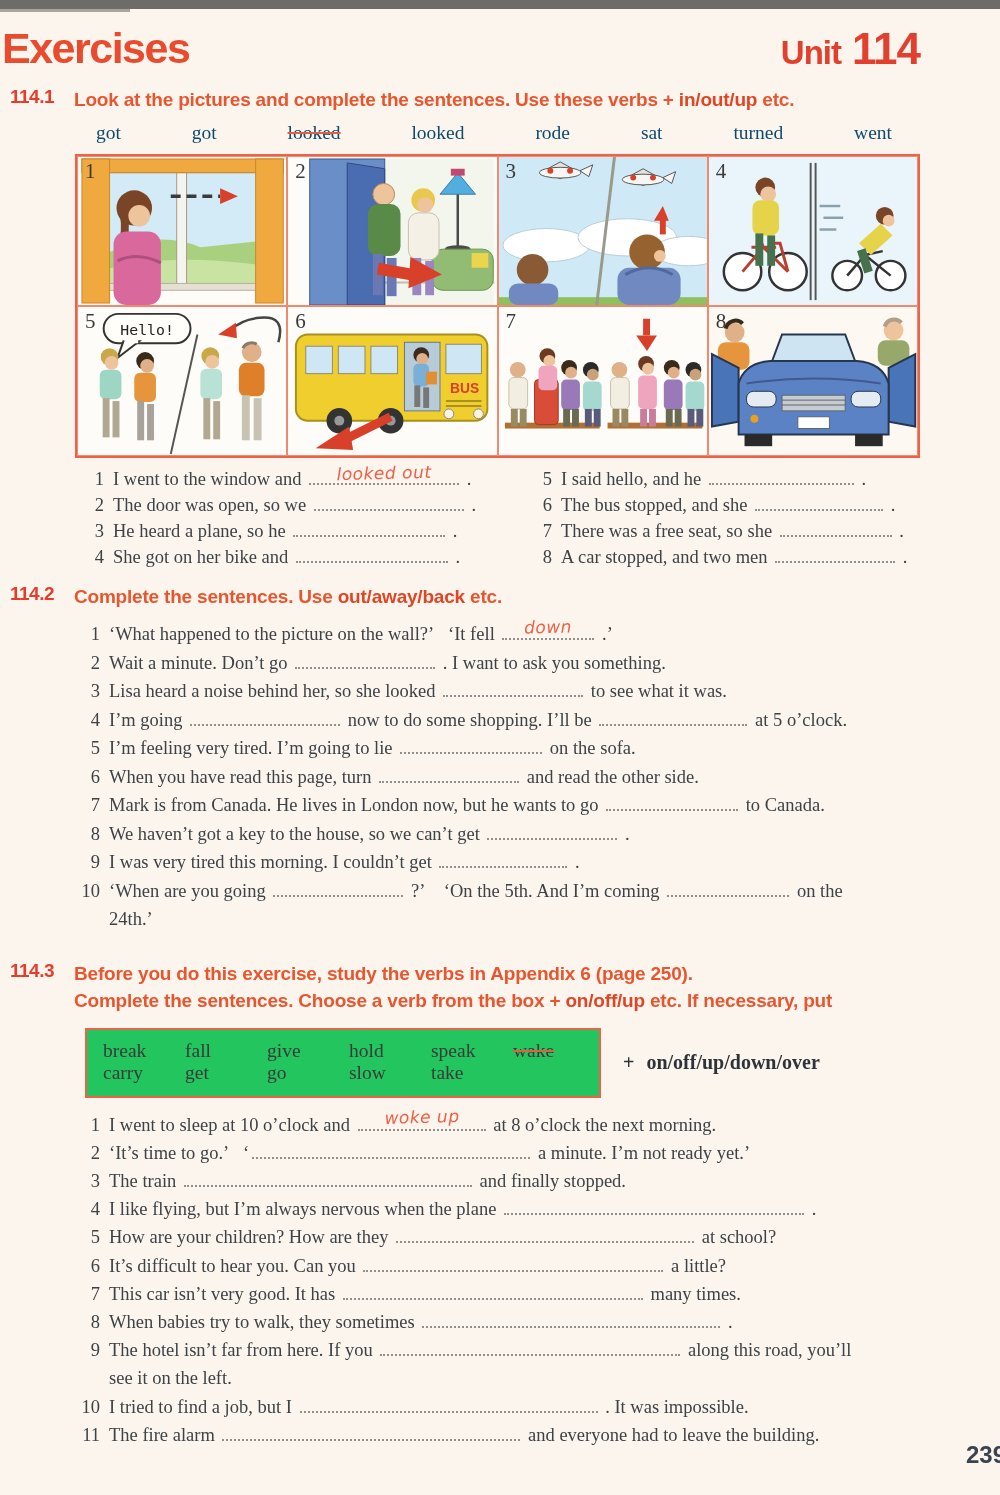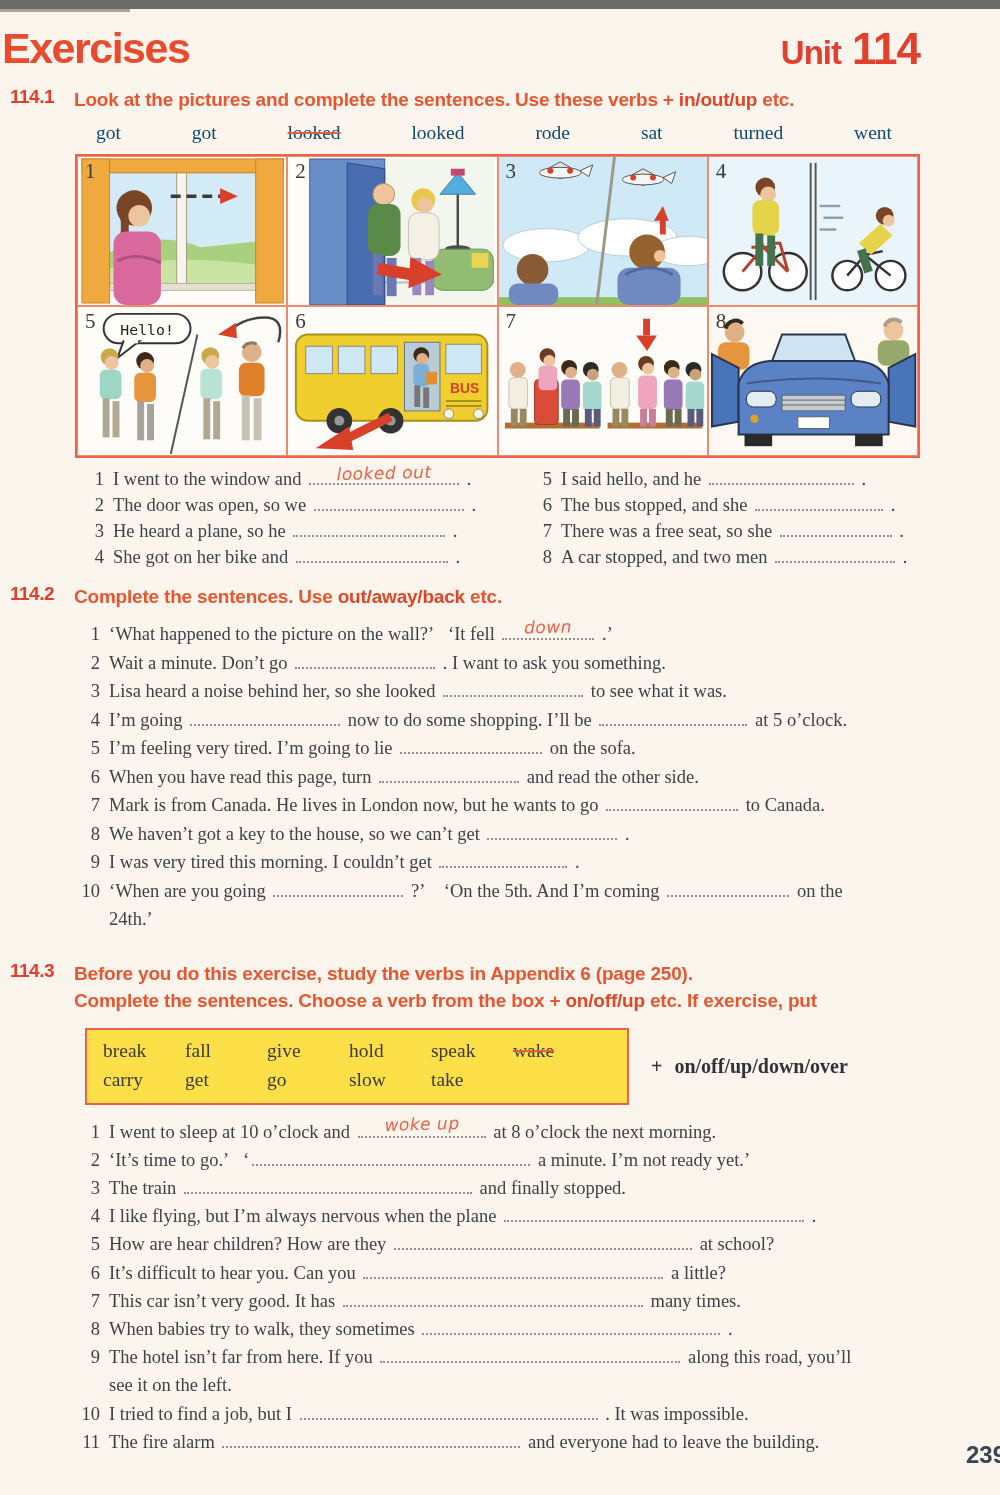--- a/index.html
+++ b/index.html
@@ -58,22 +58,22 @@
   .sec2 .sent{line-height:28.5px;}
   .sec2 .snum{width:32px;}
 
   .sec3{margin-top:26px;}
   .sec3 ol.sents{margin:13px 0 0 68px;width:912px;}
   .sec3 .sent{line-height:28.2px;}
   .sec3 .snum{width:32px;}
 
   
   .vb-row{display:flex;align-items:center;margin:14px 0 0 85px;}
-  .verb-box{border:2px solid #ef6148;background:#fde047;padding:10px 32px 12px 16px;
-            display:grid;grid-template-columns:repeat(6,82px);row-gap:7px;
+  .verb-box{border:2px solid #ef6148;background:#22c55e;padding:10px 4px 12px 16px;
+            display:grid;grid-template-columns:repeat(6,82px);
             font-size:19.5px;color:#3a3a3a;}
   .particles{margin-left:22px;font-size:20px;font-weight:700;color:#2e3338;
              display:flex;gap:12px;align-items:baseline;}
 
   .page-num{position:absolute;right:-6px;bottom:26px;font-family:"Liberation Sans",sans-serif;
             font-weight:700;font-size:24px;color:#39444e;}
 </style>
 </head>
 <body>
 
@@ -446,21 +446,21 @@
           <span class="sbody"><span>‘When are you going </span><span class="blank" style="width: 130px;"></span><span> ?’ ‘On the 5th.  And I’m coming </span><span class="blank" style="width: 122px;"></span><span> on the</span><br><span>24th.’</span></span>
         </li>
       </ol>
   </section>
 
   <section class="sec3">
     <div class="ex-head">
       <span class="ex-num">114.3</span>
       <div class="ex-title">
           <div class="hline"><span>Before you do this exercise, study the verbs in Appendix 6 (page 250).</span></div>
-          <div class="hline"><span>Complete the sentences. Choose a verb from the box + </span><span class="strong">on/off/up</span><span> etc. If exercise, put</span></div>
+          <div class="hline"><span>Complete the sentences. Choose a verb from the box + </span><span class="strong">on/off/up</span><span> etc. If necessary, put</span></div>
         </div>
     </div>
 
     <div class="vb-row">
       <div class="verb-box">
           <span class="word">break</span>
           <span class="word">fall</span>
           <span class="word">give</span>
           <span class="word">hold</span>
           <span class="word">speak</span>
@@ -489,21 +489,21 @@
         <li class="sent">
           <span class="snum">3</span>
           <span class="sbody"><span>The train </span><span class="blank" style="width: 288px;"></span><span> and finally stopped.</span></span>
         </li>
         <li class="sent">
           <span class="snum">4</span>
           <span class="sbody"><span>I like flying, but I’m always nervous when the plane </span><span class="blank" style="width: 300px;"></span><span> .</span></span>
         </li>
         <li class="sent">
           <span class="snum">5</span>
-          <span class="sbody"><span>How are hear children?  How are they </span><span class="blank" style="width: 298px;"></span><span> at school?</span></span>
+          <span class="sbody"><span>How are your children?  How are they </span><span class="blank" style="width: 298px;"></span><span> at school?</span></span>
         </li>
         <li class="sent">
           <span class="snum">6</span>
           <span class="sbody"><span>It’s difficult to hear you.  Can you </span><span class="blank" style="width: 300px;"></span><span> a little?</span></span>
         </li>
         <li class="sent">
           <span class="snum">7</span>
           <span class="sbody"><span>This car isn’t very good.  It has </span><span class="blank" style="width: 300px;"></span><span> many times.</span></span>
         </li>
         <li class="sent">

